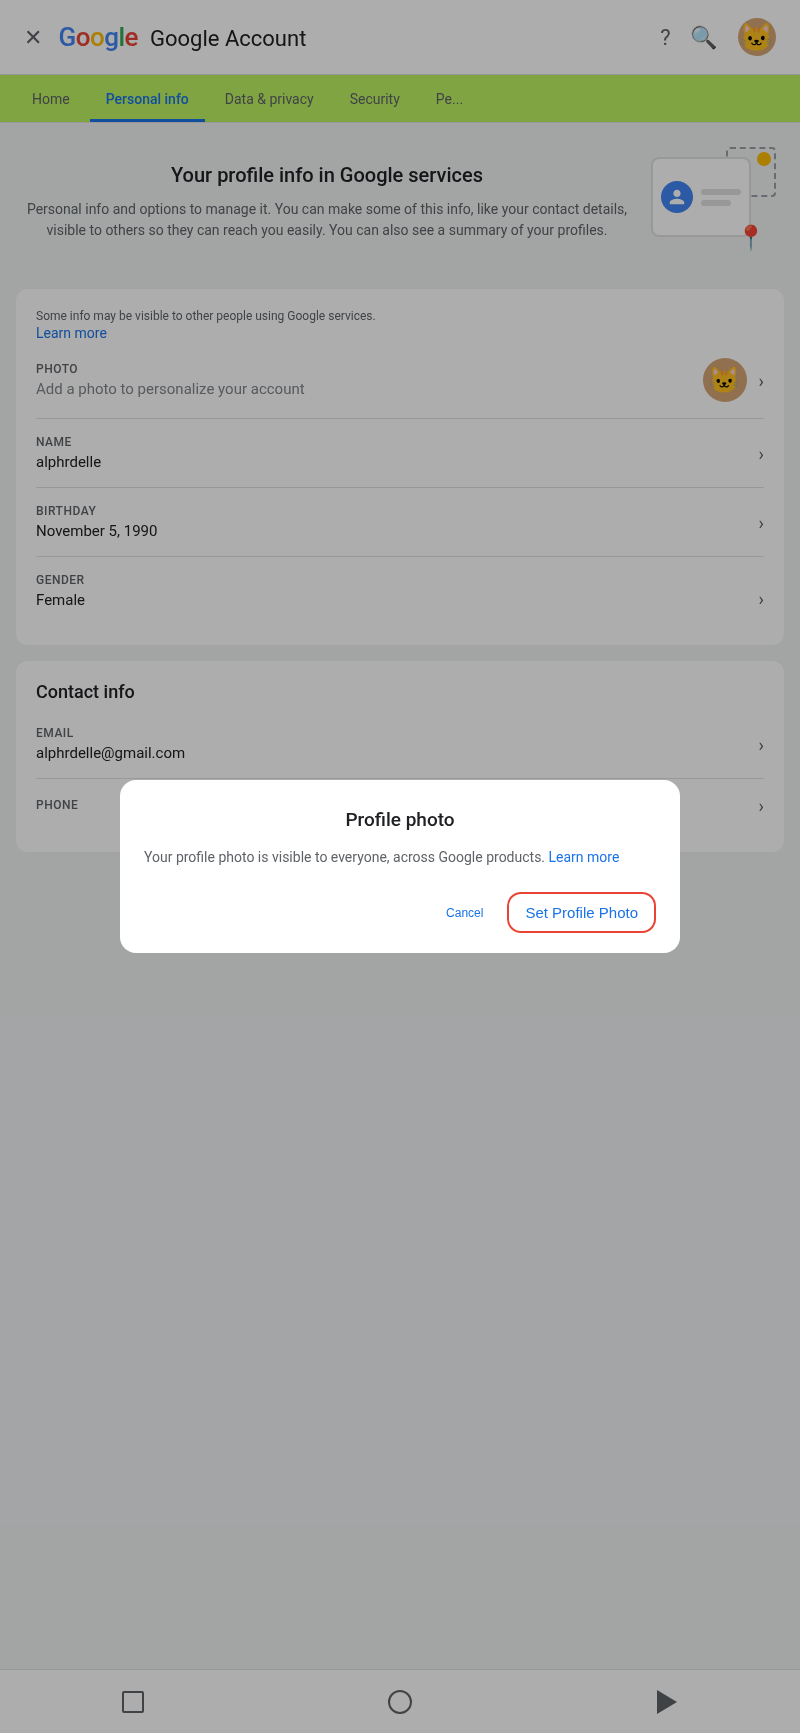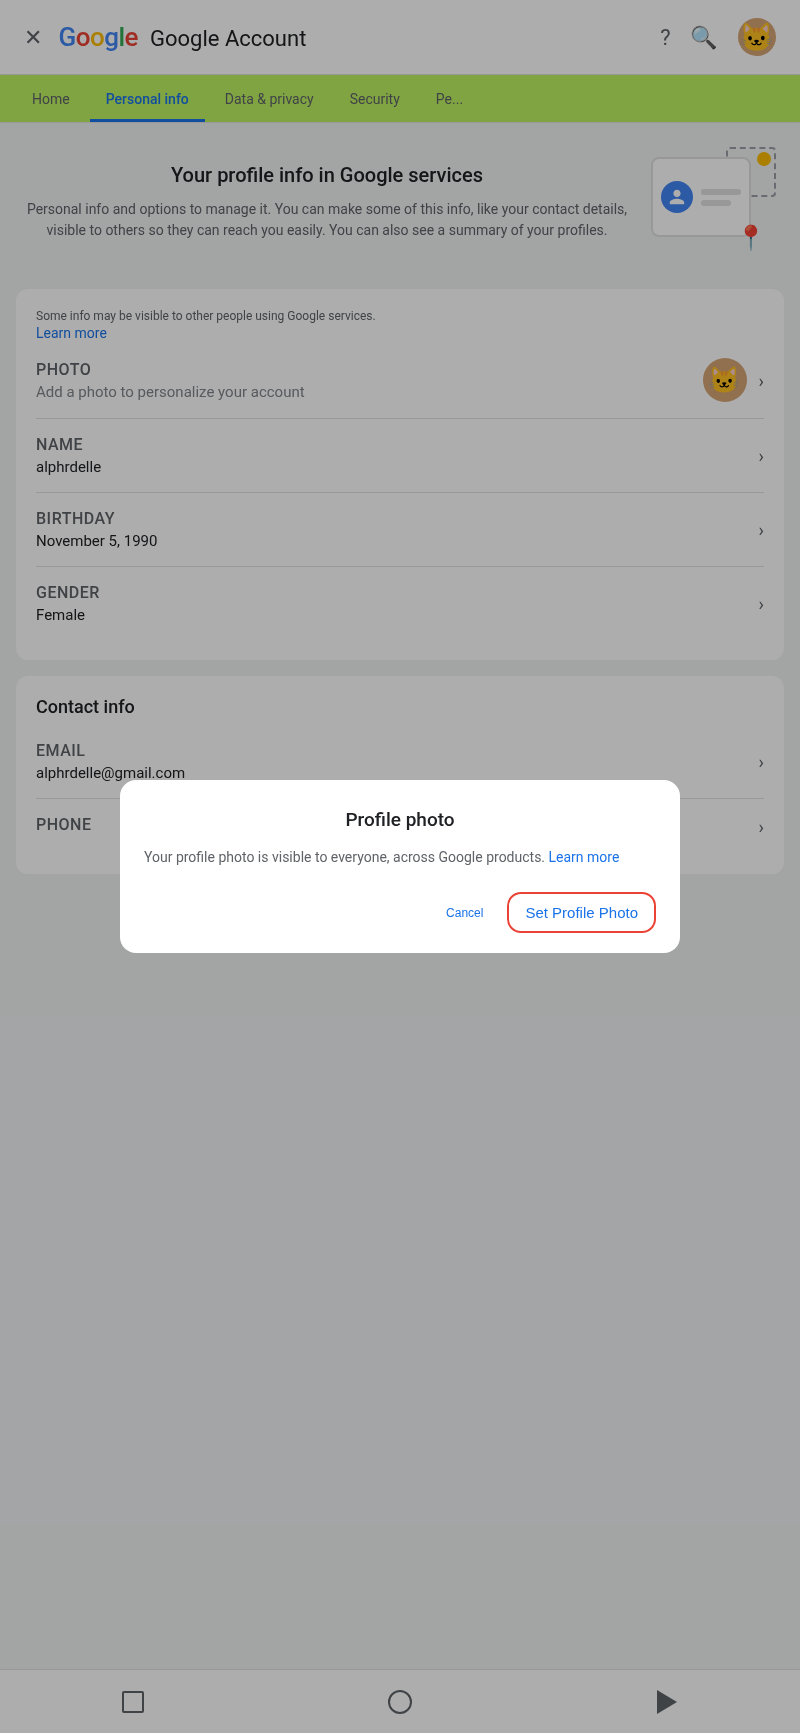--- a/index.html
+++ b/index.html
@@ -215,24 +215,24 @@
 
     
     .info-row {
       display: flex;
       align-items: center;
       justify-content: space-between;
       padding: 16px 0;
       border-bottom: 1px solid #e0e0e0;
       cursor: pointer;
     }
-    .info-row:last-child { border-bottom: none; }
+    .info-row:last-child { border-bottom: none; align-items: flex-end; }
     .info-row-left {}
     .info-label {
-      font-size: 16px;
+      font-size: 12px;
       color: #5f6368;
       text-transform: uppercase;
       letter-spacing: 0.5px;
       margin-bottom: 4px;
       font-weight: 500;
     }
     .info-value {
       font-size: 15px;
       color: #202124;
     }

